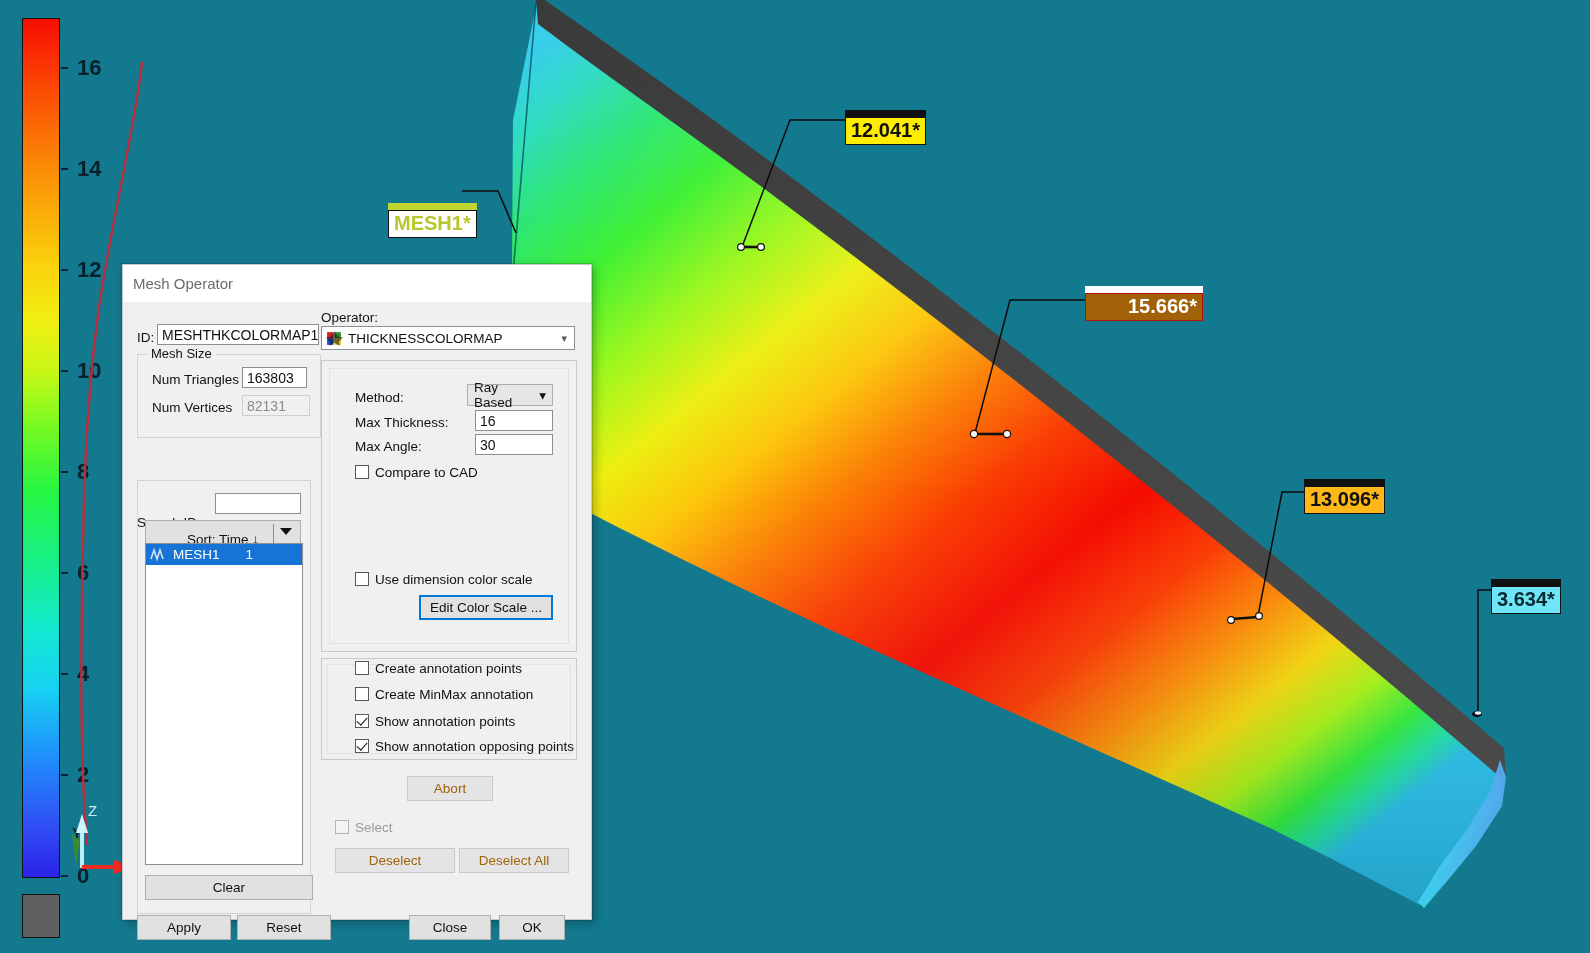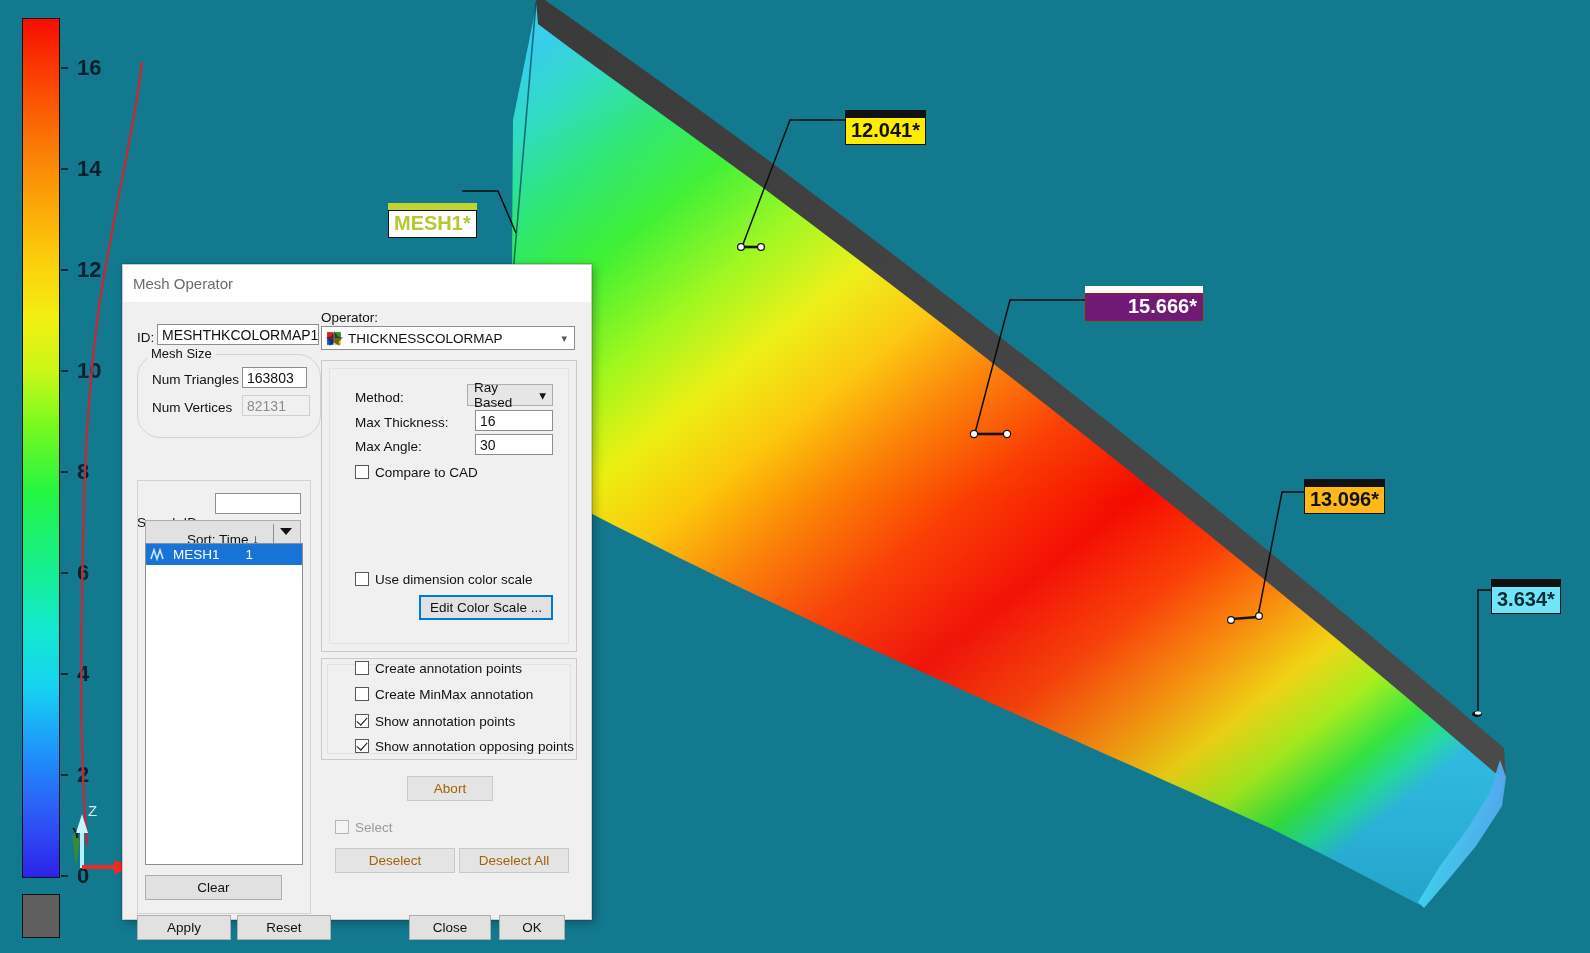--- a/index.html
+++ b/index.html
@@ -57,21 +57,21 @@
   
   .ann{position:absolute;white-space:nowrap;}
   .ann .bar{height:7px;width:100%;}
   .ann .box{
     font-size:20px;font-weight:bold;padding:1px 5px 3px 5px;
     border:1px solid #111;line-height:22px;
   }
   .ann-yellow .bar{background:#101010;}
   .ann-yellow .box{background:#ffed00;color:#111;border-color:#111;}
   .ann-red .bar{background:#ffffff;}
-  .ann-red .box{background:#701a75;color:#ffffff;border-color:#b61010;padding-left:42px;}
+  .ann-red .box{background:#a16207;color:#ffffff;border-color:#b61010;padding-left:42px;}
   .ann-orange .bar{background:#101010;}
   .ann-orange .box{background:#ffb817;color:#111;border-color:#111;}
   .ann-cyan .bar{background:#101010;}
   .ann-cyan .box{background:#6fe6f7;color:#0a2a33;border-color:#111;}
   .ann-mesh .bar{background:#c2d430;}
   .ann-mesh .box{background:#ffffff;color:#b6c82e;border-color:#111;}
 
   
   #dialog{
     position:absolute;left:122px;top:264px;width:468px;height:654px;
@@ -336,21 +336,21 @@
             <rect x="8" y="1" width="6" height="6" fill="#2f8f2f"></rect>
             <rect x="1" y="7" width="6" height="6" fill="#1f4fd8"></rect>
             <rect x="8" y="7" width="6" height="6" fill="#e8c21a"></rect>
             <polygon points="8,0 11,5 16,6 12,10 13,14 8,11 3,14 4,10 0,6 5,5" fill="#111" opacity="0.55"></polygon>
           </svg>
         </span>
         <span>THICKNESSCOLORMAP</span>
         <span class="arrow">▾</span>
       </div>
 
-      <div class="group" style="left:14px;top:52px;width:182px;height:82px;border-radius:23px;">
+      <div class="group" style="left:14px;top:52px;width:182px;height:82px;">
         <div class="gtitle">Mesh Size</div>
         <div class="lbl" style="position:absolute;left:14px;top:17px;">Num Triangles</div>
         <div class="txtbox" style="position:absolute;left:104px;top:12px;width:65px;">163803</div>
         <div class="lbl" style="position:absolute;left:14px;top:45px;">Num Vertices</div>
         <div class="txtbox ro" style="position:absolute;left:104px;top:40px;width:68px;">82131</div>
       </div>
 
       <div class="lbl" style="position:absolute;left:14px;top:213px;text-align:center;">Search ID:</div>
       <div class="txtbox" style="position:absolute;left:92px;top:191px;width:86px;"></div>
 
@@ -366,21 +366,21 @@
             <svg viewBox="0 0 15 13" width="15" height="13">
               <path d="M1,11 L4,2 L7,11 L10,2 L13,11" fill="none" stroke="#cfe3f7" stroke-width="1.6"></path>
             </svg>
           </span>
           <span class="nm">MESH1</span>
           <span class="ct">1</span>
         </div>
       </div>
 
       <div class="group" style="left:14px;top:178px;width:172px;height:432px;border-color:#d2d2d2;"></div>
-      <div class="btn" style="position:absolute;left:22px;top:573px;width:137px;">Clear</div>
+      <div class="btn" style="position:absolute;left:22px;top:573px;width:168px;">Clear</div>
 
       <div class="group" style="left:198px;top:58px;width:254px;height:290px;border-color:#c9c9c9;"></div>
       <div class="group" style="left:206px;top:66px;width:238px;height:274px;border-color:#e2e2e2;"></div>
 
       <div class="lbl" style="position:absolute;left:232px;top:88px;">Method:</div>
       <div class="combo-gray" style="position:absolute;left:344px;top:82px;width:86px;">
         <span>Ray Based</span>
         <span class="arrow" style="margin-left:auto;margin-right:6px;">▾</span>
       </div>
 

